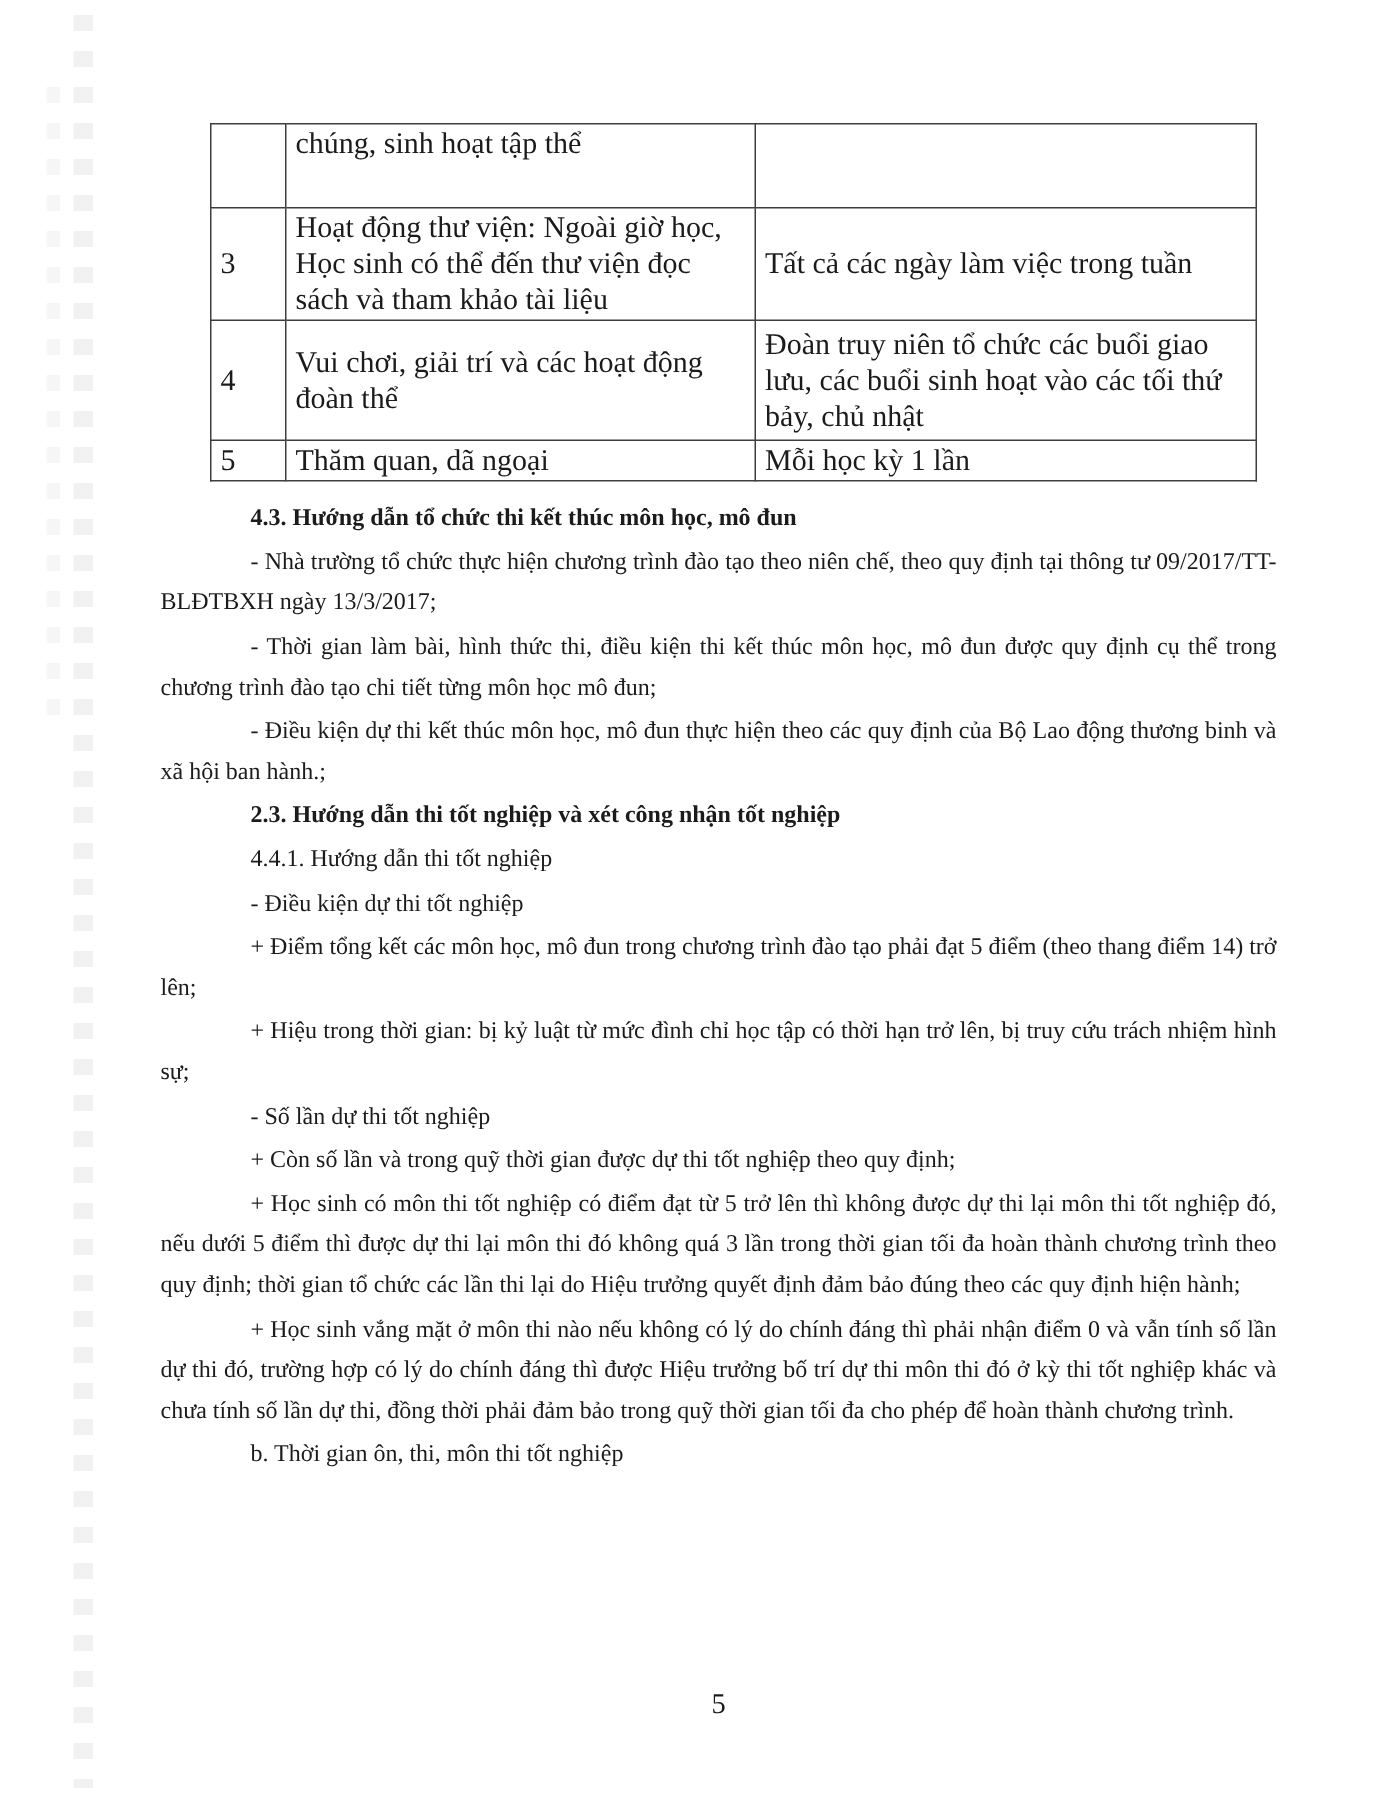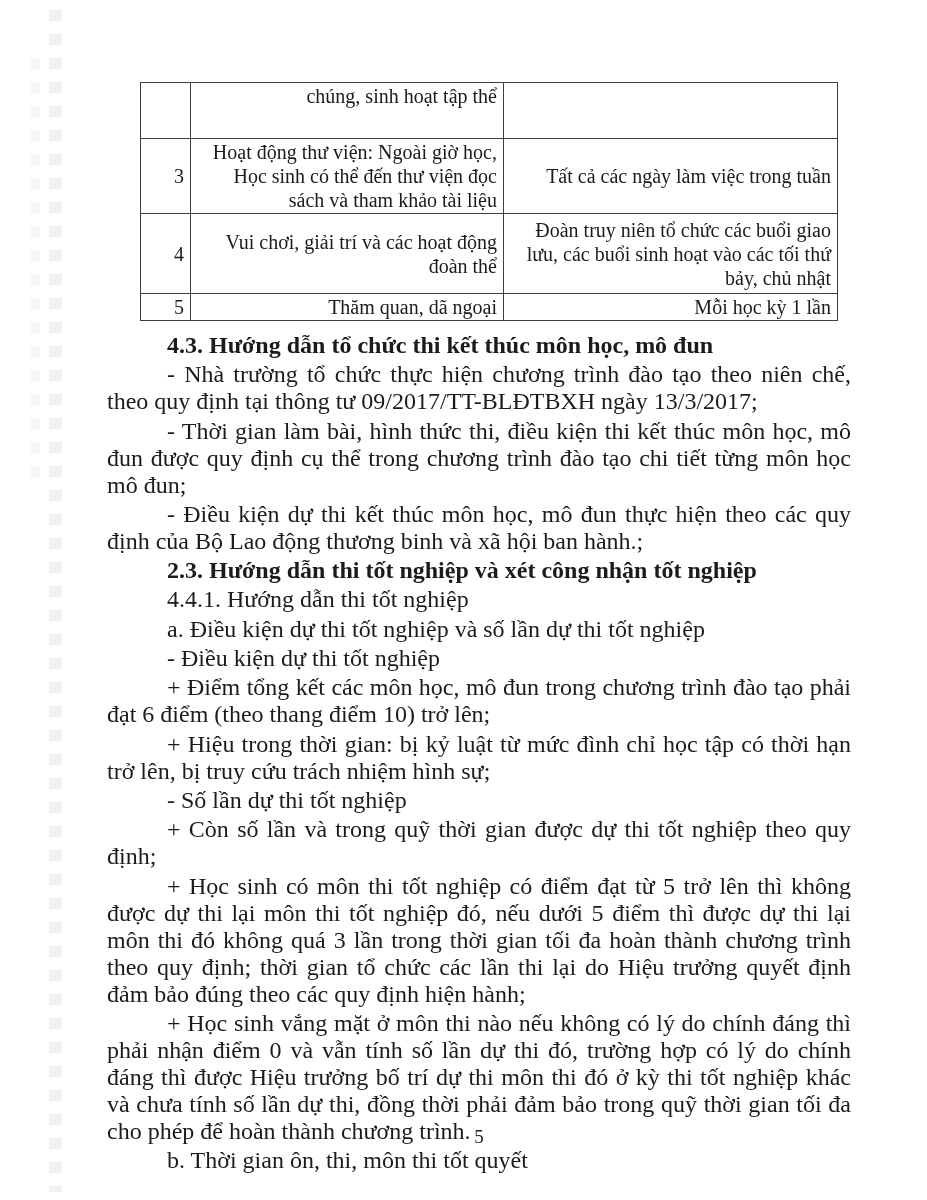--- a/index.html
+++ b/index.html
@@ -20,42 +20,42 @@
   }
   .dash-col.a { left: 31px; top: 58px; width: 9px; height: 420px; opacity: .55; }
   .dash-col.b { left: 49px; top: 10px; width: 13px; height: 1182px; opacity: .85; }
 
   
   table.doc-table {
     position: absolute; left: 140px; top: 82px;
     width: 697px;
     border-collapse: collapse; table-layout: fixed;
     font-size: 20px; line-height: 24px;
-    text-align: right;
+    text-align: left;
   }
   table.doc-table td {
     border: 1.5px solid #3e3e3e;
     padding: 1px 6px;
     vertical-align: middle;
     overflow: hidden;
   }
   tr.r0 { height: 56px; }
   tr.r1 { height: 74px; }
   tr.r2 { height: 80px; }
   tr.r3 { height: 27px; }
   tr.r0 td.activity { vertical-align: top; }
   col.c-no { width: 50px; }
   col.c-act { width: 313px; }
   col.c-time { width: 334px; }
 
   
   .content { position: absolute; left: 107px; top: 332px; width: 744px; }
   .content p {
     margin: 0 0 2.3px 0;
-    font-size: 24px; line-height: 27px;
+    font-size: 16px; line-height: 27px;
     text-align: justify;
     text-indent: 60px;
   }
   .content p.bold { font-weight: bold; }
 
   .page-number {
     position: absolute; left: 107px; top: 1126px; width: 744px;
     text-align: center; font-size: 19px;
   }
 </style>
@@ -97,26 +97,25 @@
     </tbody>
   </table>
 
   <div class="content">
     <p class="bold">4.3. Hướng dẫn tổ chức thi kết thúc môn học, mô đun</p>
     <p>- Nhà trường tổ chức thực hiện chương trình đào tạo theo niên chế, theo quy định tại thông tư 09/2017/TT-BLĐTBXH ngày 13/3/2017;</p>
     <p>- Thời gian làm bài, hình thức thi, điều kiện thi kết thúc môn học, mô đun được quy định cụ thể trong chương trình đào tạo chi tiết từng môn học mô đun;</p>
     <p>- Điều kiện dự thi kết thúc môn học, mô đun thực hiện theo các quy định của Bộ Lao động thương binh và xã hội ban hành.;</p>
     <p class="bold">2.3. Hướng dẫn thi tốt nghiệp và xét công nhận tốt nghiệp</p>
     <p>4.4.1. Hướng dẫn thi tốt nghiệp</p>
-    <p>a. Điều kiện dự thi tốt nghiệp và số lần dự thi tốt nghiệp</p>
     <p>- Điều kiện dự thi tốt nghiệp</p>
-    <p>+ Điểm tổng kết các môn học, mô đun trong chương trình đào tạo phải đạt 6 điểm (theo thang điểm 10) trở lên;</p>
+    <p>+ Điểm tổng kết các môn học, mô đun trong chương trình đào tạo phải đạt 5 điểm (theo thang điểm 14) trở lên;</p>
     <p>+ Hiệu trong thời gian: bị kỷ luật từ mức đình chỉ học tập có thời hạn trở lên, bị truy cứu trách nhiệm hình sự;</p>
     <p>- Số lần dự thi tốt nghiệp</p>
     <p>+ Còn số lần và trong quỹ thời gian được dự thi tốt nghiệp theo quy định;</p>
     <p>+ Học sinh có môn thi tốt nghiệp có điểm đạt từ 5 trở lên thì không được dự thi lại môn thi tốt nghiệp đó, nếu dưới 5 điểm thì được dự thi lại môn thi đó không quá 3 lần trong thời gian tối đa hoàn thành chương trình theo quy định; thời gian tổ chức các lần thi lại do Hiệu trưởng quyết định đảm bảo đúng theo các quy định hiện hành;</p>
     <p>+ Học sinh vắng mặt ở môn thi nào nếu không có lý do chính đáng thì phải nhận điểm 0 và vẫn tính số lần dự thi đó, trường hợp có lý do chính đáng thì được Hiệu trưởng bố trí dự thi môn thi đó ở kỳ thi tốt nghiệp khác và chưa tính số lần dự thi, đồng thời phải đảm bảo trong quỹ thời gian tối đa cho phép để hoàn thành chương trình.</p>
-    <p>b. Thời gian ôn, thi, môn thi tốt quyết</p>
+    <p>b. Thời gian ôn, thi, môn thi tốt nghiệp</p>
   </div>
 
   <div class="page-number">5</div>
 
 </div>
 
 </body></html>

